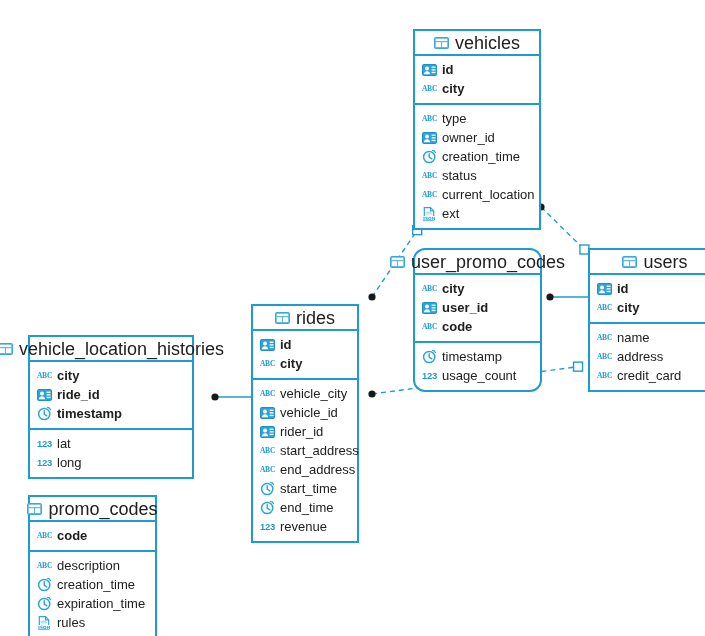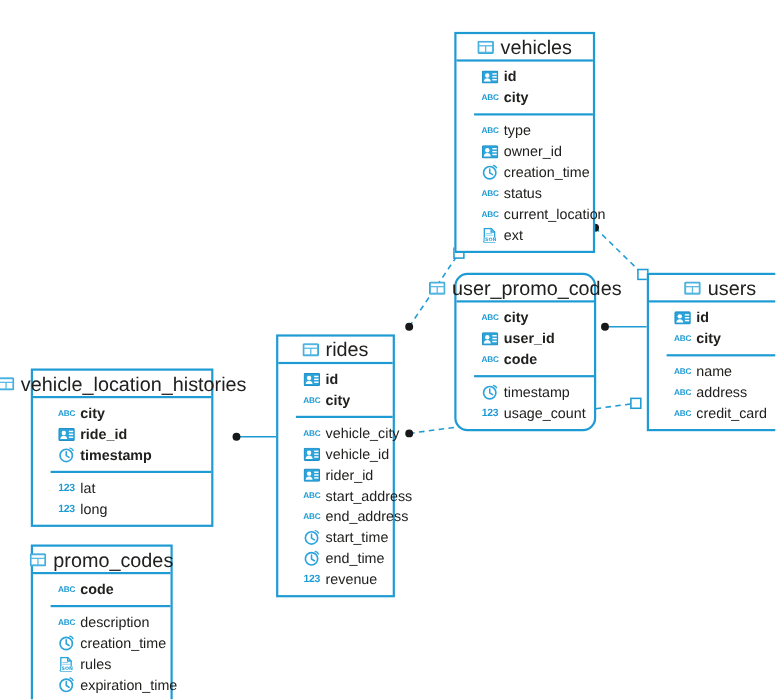--- a/index.html
+++ b/index.html
@@ -38,21 +38,20 @@
     padding: 0 6px;
   }
   .tbl-title {
     font-size: 18px;
     color: #20201f;
     white-space: nowrap;
     line-height: 1;
   }
   .tbl-section {
     padding: 4px 7px 5px 7px;
-    margin-left: 16px;
   }
   .tbl-section.keys {
     border-bottom: 2px solid #1f9bd4;
   }
   .field-row {
     display: flex;
     align-items: center;
     gap: 5px;
     height: 19px;
   }
@@ -67,21 +66,21 @@
   
   .ico {
     width: 15px; height: 15px;
     flex: 0 0 15px;
     display: inline-flex;
     align-items: center;
     justify-content: center;
   }
   .ico svg { display: block; }
   .ico-abc {
-    font-family: Liberation Sans, sans-serif;
+    font-family: Liberation Serif, serif;
     font-size: 7.5px;
     font-weight: bold;
     color: #1f9bd4;
     letter-spacing: -0.2px;
     line-height: 1;
   }
   .ico-123 {
     font-family: "Liberation Sans", sans-serif;
     font-size: 9.5px;
     font-weight: bold;
@@ -476,36 +475,36 @@
             <svg width="15" height="15" viewBox="0 0 15 15">
               <circle cx="7.2" cy="8" r="5.6" fill="#ffffff" stroke="#2ba4dc" stroke-width="1.5"></circle>
               <path d="M7.2 4.6v3.6l2.6 1.6" fill="none" stroke="#2ba4dc" stroke-width="1.4" stroke-linecap="round"></path>
               <path d="M10.6 1.4c1.4 0.2 2.4 1.1 2.8 2.2" fill="none" stroke="#2ba4dc" stroke-width="1.3" stroke-linecap="round"></path>
             </svg>
           </span>
           <span class="field-name">creation_time</span>
         </div>
         <div class="field-row">
           <span class="ico">
+            <svg width="15" height="15" viewBox="0 0 15 15">
+              <circle cx="7.2" cy="8" r="5.6" fill="#ffffff" stroke="#2ba4dc" stroke-width="1.5"></circle>
+              <path d="M7.2 4.6v3.6l2.6 1.6" fill="none" stroke="#2ba4dc" stroke-width="1.4" stroke-linecap="round"></path>
+              <path d="M10.6 1.4c1.4 0.2 2.4 1.1 2.8 2.2" fill="none" stroke="#2ba4dc" stroke-width="1.3" stroke-linecap="round"></path>
+            </svg>
+          </span>
+          <span class="field-name">expiration_time</span>
+        </div>
+        <div class="field-row">
+          <span class="ico">
             <svg width="15" height="14" viewBox="0 0 15 14">
               <path d="M2.3 0.7h6.2l3.2 3.2v9.4H2.3z" fill="#ffffff" stroke="#2ba4dc" stroke-width="1.2"></path>
               <path d="M8.5 0.7v3.2h3.2" fill="none" stroke="#2ba4dc" stroke-width="1.2"></path>
               <rect x="3.6" y="4.8" width="5.4" height="0.9" fill="#8fd0ee"></rect>
               <rect x="3.6" y="6.4" width="6.8" height="0.9" fill="#8fd0ee"></rect>
               <rect x="1.6" y="9.0" width="11.5" height="4.3" fill="#ffffff"></rect>
               <text x="7.3" y="12.5" font-family="DejaVu Sans, sans-serif" font-size="4.3" font-weight="bold" fill="#2ba4dc" text-anchor="middle">JSON</text>
             </svg>
           </span>
           <span class="field-name">rules</span>
         </div>
-        <div class="field-row">
-          <span class="ico">
-            <svg width="15" height="15" viewBox="0 0 15 15">
-              <circle cx="7.2" cy="8" r="5.6" fill="#ffffff" stroke="#2ba4dc" stroke-width="1.5"></circle>
-              <path d="M7.2 4.6v3.6l2.6 1.6" fill="none" stroke="#2ba4dc" stroke-width="1.4" stroke-linecap="round"></path>
-              <path d="M10.6 1.4c1.4 0.2 2.4 1.1 2.8 2.2" fill="none" stroke="#2ba4dc" stroke-width="1.3" stroke-linecap="round"></path>
-            </svg>
-          </span>
-          <span class="field-name">expiration_time</span>
-        </div>
       </div>
     </div>
   </div>
 
 </body></html>

